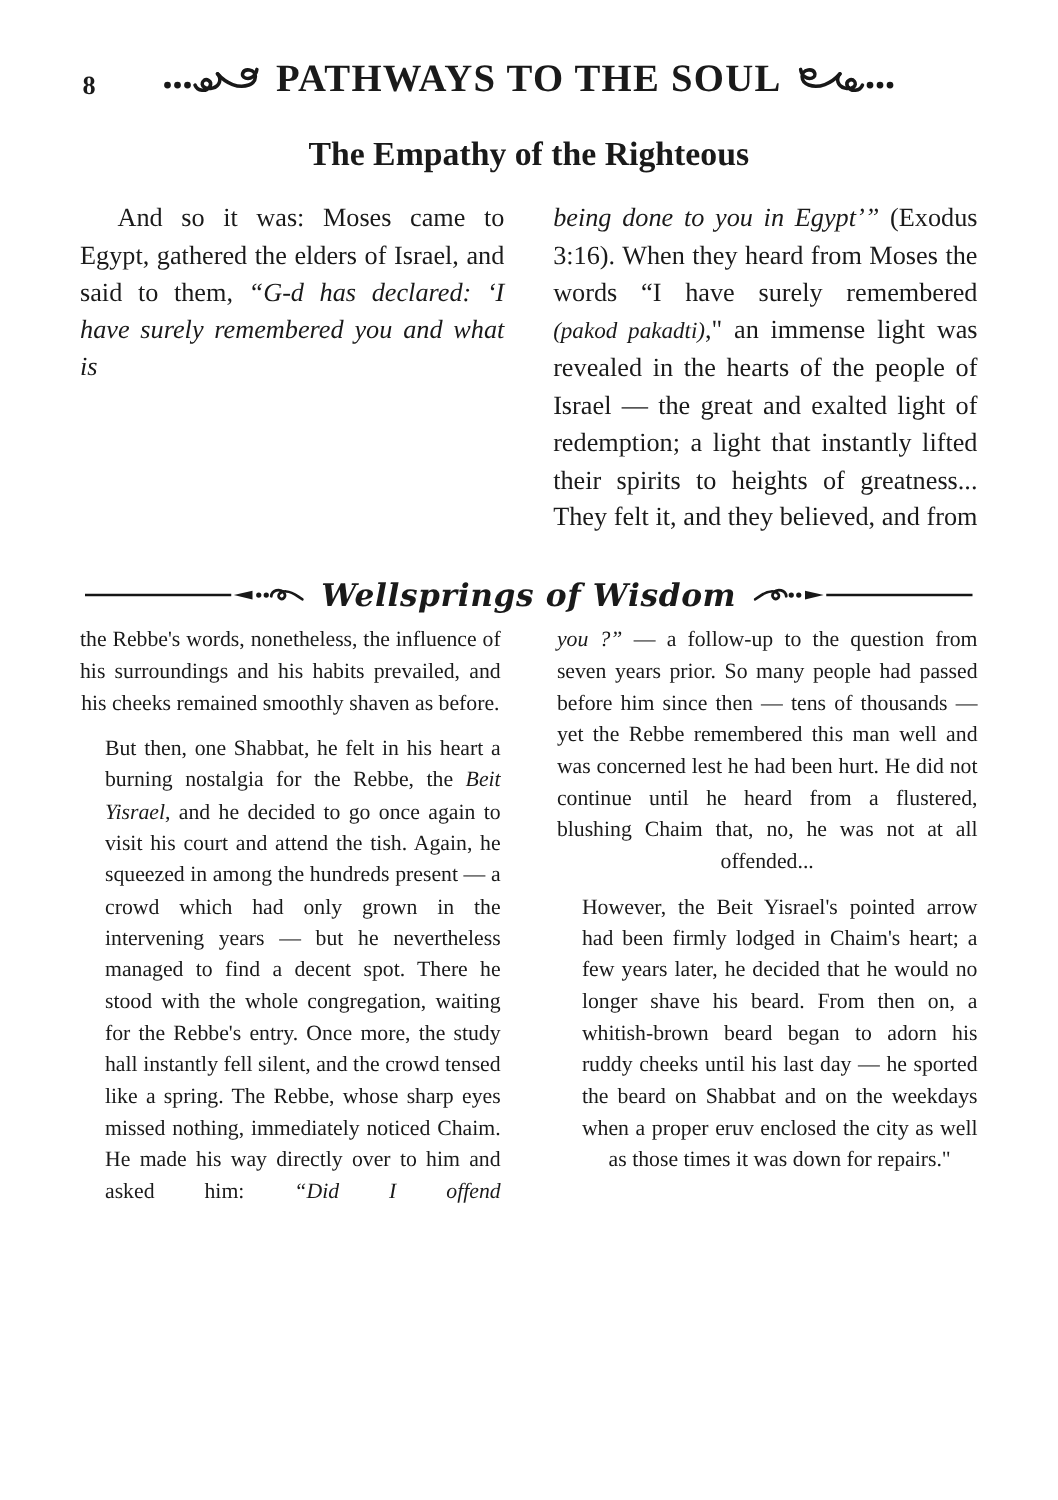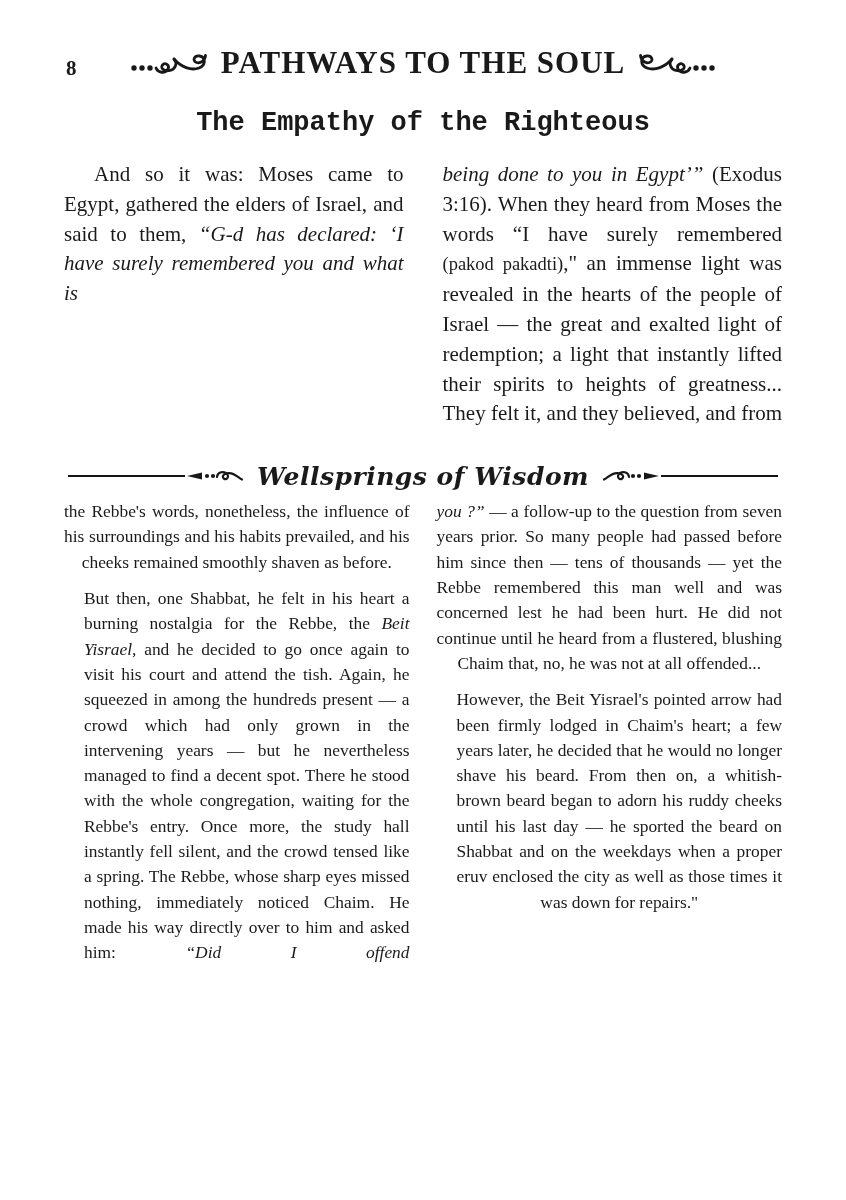--- a/index.html
+++ b/index.html
@@ -24,37 +24,37 @@
   .masthead-title{
     font-size:31px;font-weight:bold;letter-spacing:1px;line-height:38px;
     white-space:nowrap;
   }
   .flourish{color:#181818;display:block;}
   .flip{transform:scaleX(-1);}
   .running-head{
     margin-top:6px;font-size:19px;font-weight:bold;line-height:26px;
   }
   .article-title{
-    margin-top:24px;font-size:27px;font-weight:bold;line-height:34px;text-align:center;font-family:Liberation Mono, monospace;
+    margin-top:24px;font-size:27px;font-weight:bold;line-height:34px;text-align:center;
   }
   
   .cols{display:flex;}
   .cols-upper{margin:20px 64px 0 64px;gap:39px;}
   .cols-upper .col{flex:1;font-size:21px;line-height:29.8px;}
-  .cols-lower{margin:6px 64px 0 64px;gap:27px;}
+  .cols-lower{margin:6px 64px 0 64px;gap:45px;}
   .cols-lower .col{flex:1;font-size:17.4px;line-height:25.3px;}
   .para{
     margin:0;text-align:justify;text-align-last:justify;
   }
   .para.end{text-align-last:center;}
   .para.indent{text-indent:30px;}
   .cols-upper .para + .para{margin-top:24px;font-weight:bold;}
   .cols-lower .para + .para{margin-top:11px;margin-left:20px;}
   .seg-i{font-style:italic;}
-  .seg-is{font-size:0.88em;}
+  .seg-is{font-style:italic;font-size:0.88em;}
   
   .divider{
     display:flex;align-items:center;justify-content:center;
     margin:30px 68px 0 68px;height:34px;
   }
   .divider .rule{flex:1;height:2px;background:#151515;}
   .divider-label{
     font-family:"DejaVu Serif","Liberation Serif",serif;
     font-style:italic;font-weight:bold;font-size:25px;
     white-space:nowrap;margin:0 12px;letter-spacing:0.5px;

